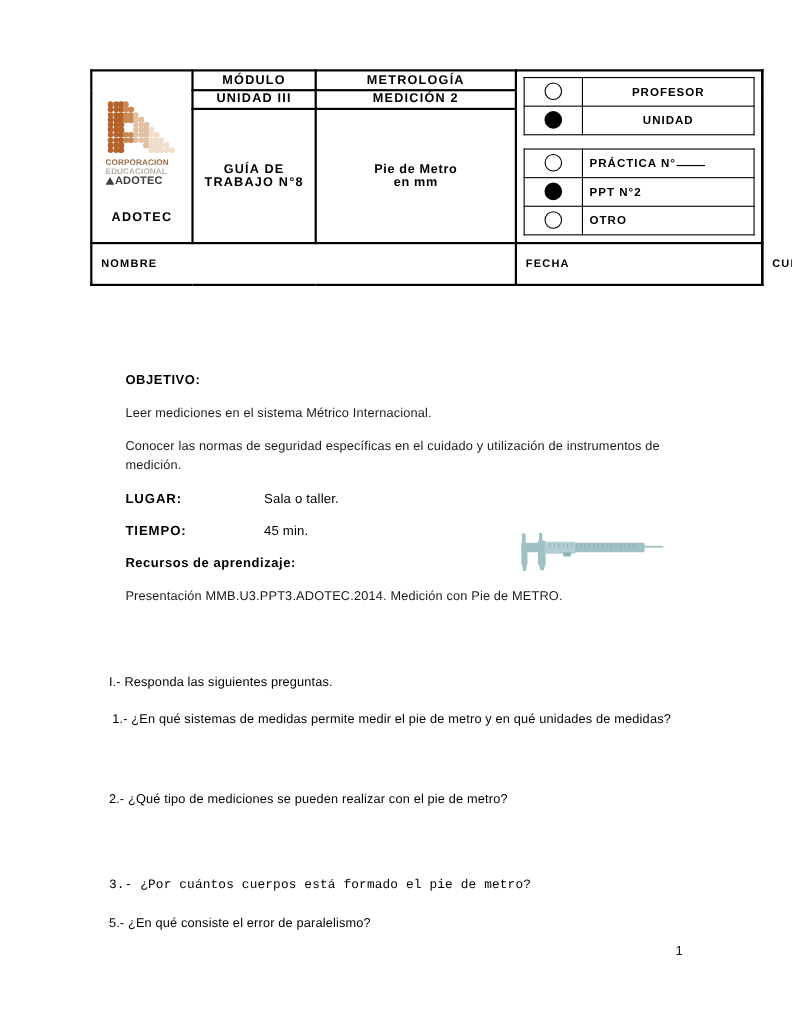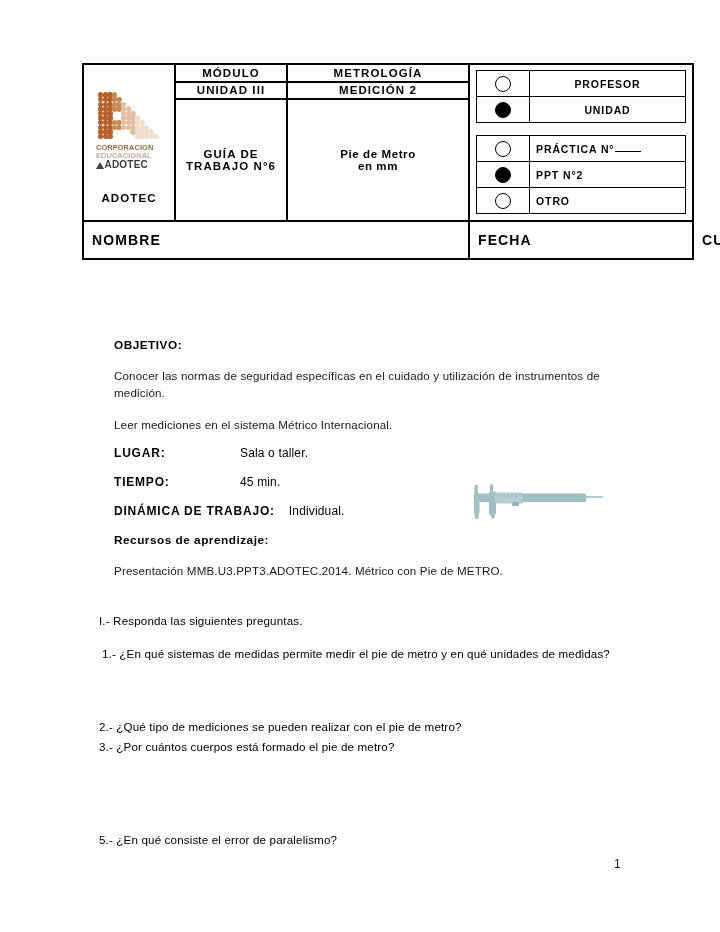--- a/index.html
+++ b/index.html
@@ -155,21 +155,21 @@
     border-bottom: 1.3px solid #000;
     width: 26px;
     margin-left: 1px;
     vertical-align: 1px;
   }
 
   
   .bottom-row td {
     height: 36px;
     text-align: left;
-    font-size: 14px;
+    font-size: 10px;
     font-weight: bold;
     letter-spacing: 1.1px;
     padding-left: 8px !important;
   }
   .td-nombre { }
   .td-fecha  { width: 56px; }
   .td-curso  { width: 154px; }
 
   
   .content {
@@ -210,21 +210,21 @@
     font-size: 11.6px;
     line-height: 1.45;
     margin: 0;
     letter-spacing: 0.15px;
   }
 
   
   .q-roman { position: absolute; left: 99px; top: 613px; width: 540px; }
   .q1 { position: absolute; left: 102px; top: 646px; width: 528px; }
   .q2 { position: absolute; left: 99px; top: 719px; width: 540px; }
-  .q3 { position: absolute; left: 99px; top: 739px; width: 540px; }
+  .q3 { position: absolute; left: 99px; top: 797px; width: 540px; font-family: Liberation Mono, monospace; }
   .q4 { position: absolute; left: 99px; top: 832px; width: 540px; }
 
   
   .caliper {
     position: absolute;
     left: 466px;
     top: 482px;
     width: 142px;
     height: 42px;
   }
@@ -378,21 +378,21 @@
   </tr>
 
   <tr>
     <td class="cell-label">UNIDAD III</td>
     <td class="cell-label">MEDICIÓN 2</td>
   </tr>
 
   <tr>
     <td class="cell-label guia-cell">
       <div>GUÍA DE</div>
-      <div>TRABAJO N°6</div>
+      <div>TRABAJO N°8</div>
     </td>
     <td class="cell-label small-ls">
       <div>Pie de Metro</div>
       <div>en mm</div>
     </td>
   </tr>
 
   <tr class="bottom-row">
     <td class="td-nombre" colspan="3">NOMBRE</td>
     <td class="td-fecha">FECHA</td>
@@ -400,34 +400,31 @@
   </tr>
 </tbody>
   </table>
 
 <style>
   .bottom-row .td-nombre { width: 385px; }
 </style>
 
 <div class="content">
   <p class="heading">OBJETIVO:</p>
+  <p class="p tight">Leer mediciones en el sistema Métrico Internacional.</p>
   <p class="p">Conocer las normas de seguridad específicas en el cuidado y utilización de instrumentos de medición.</p>
-  <p class="p tight">Leer mediciones en el sistema Métrico Internacional.</p>
 
   <p class="kv">
     <span class="k w">LUGAR:</span><span class="v">Sala o taller.</span>
   </p>
   <p class="kv">
     <span class="k w">TIEMPO:</span><span class="v">45 min.</span>
   </p>
-  <p class="kv">
-    <span class="k">DINÁMICA DE TRABAJO:</span><span class="v">&nbsp;&nbsp;&nbsp;&nbsp;Individual.</span>
-  </p>
   <p class="heading">Recursos de aprendizaje:</p>
-  <p class="p">Presentación MMB.U3.PPT3.ADOTEC.2014.  Métrico con Pie de METRO.</p>
+  <p class="p">Presentación MMB.U3.PPT3.ADOTEC.2014.  Medición con Pie de METRO.</p>
 </div>
 
 <div class="q-roman">
   <p class="q">I.-    Responda las siguientes preguntas.</p>
 </div>
 <div class="q1">
   <p class="q"> 1.- ¿En qué sistemas de medidas permite medir el pie de metro y en qué unidades de medidas?</p>
 </div>
 <div class="q2">
   <p class="q">2.- ¿Qué tipo de mediciones se pueden realizar con el pie de metro?</p>

